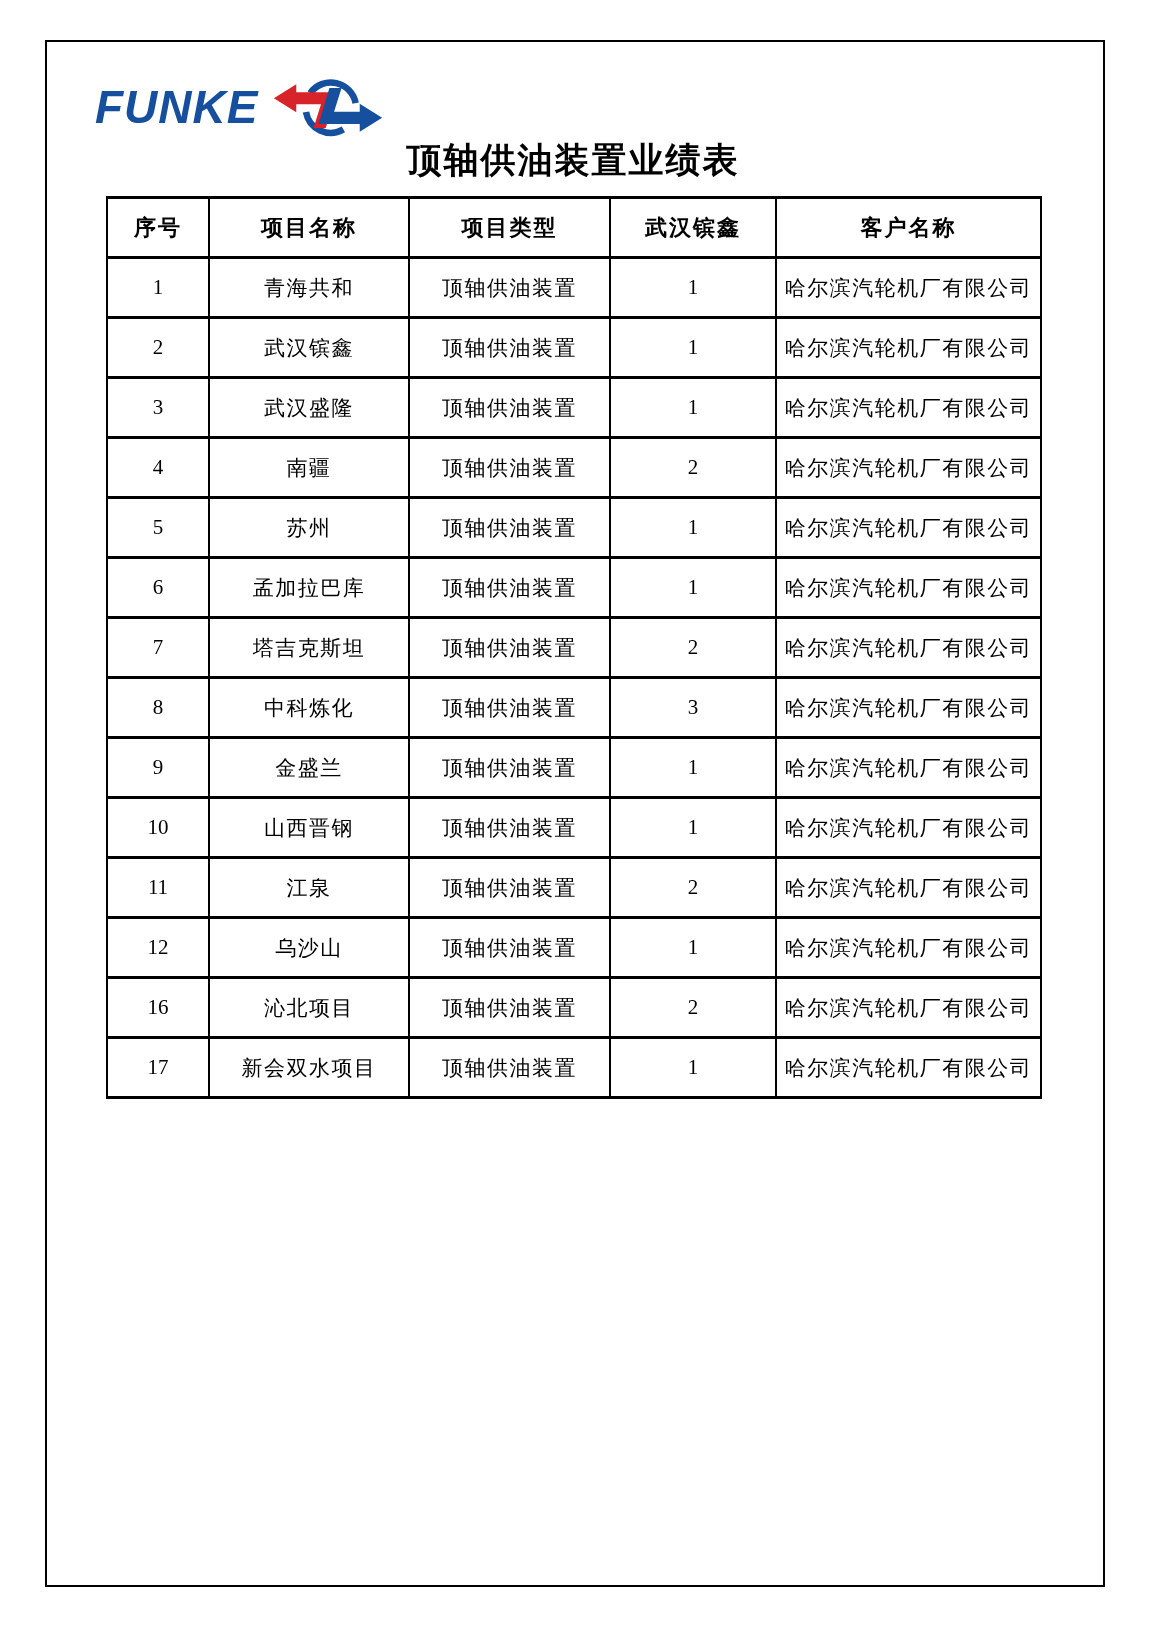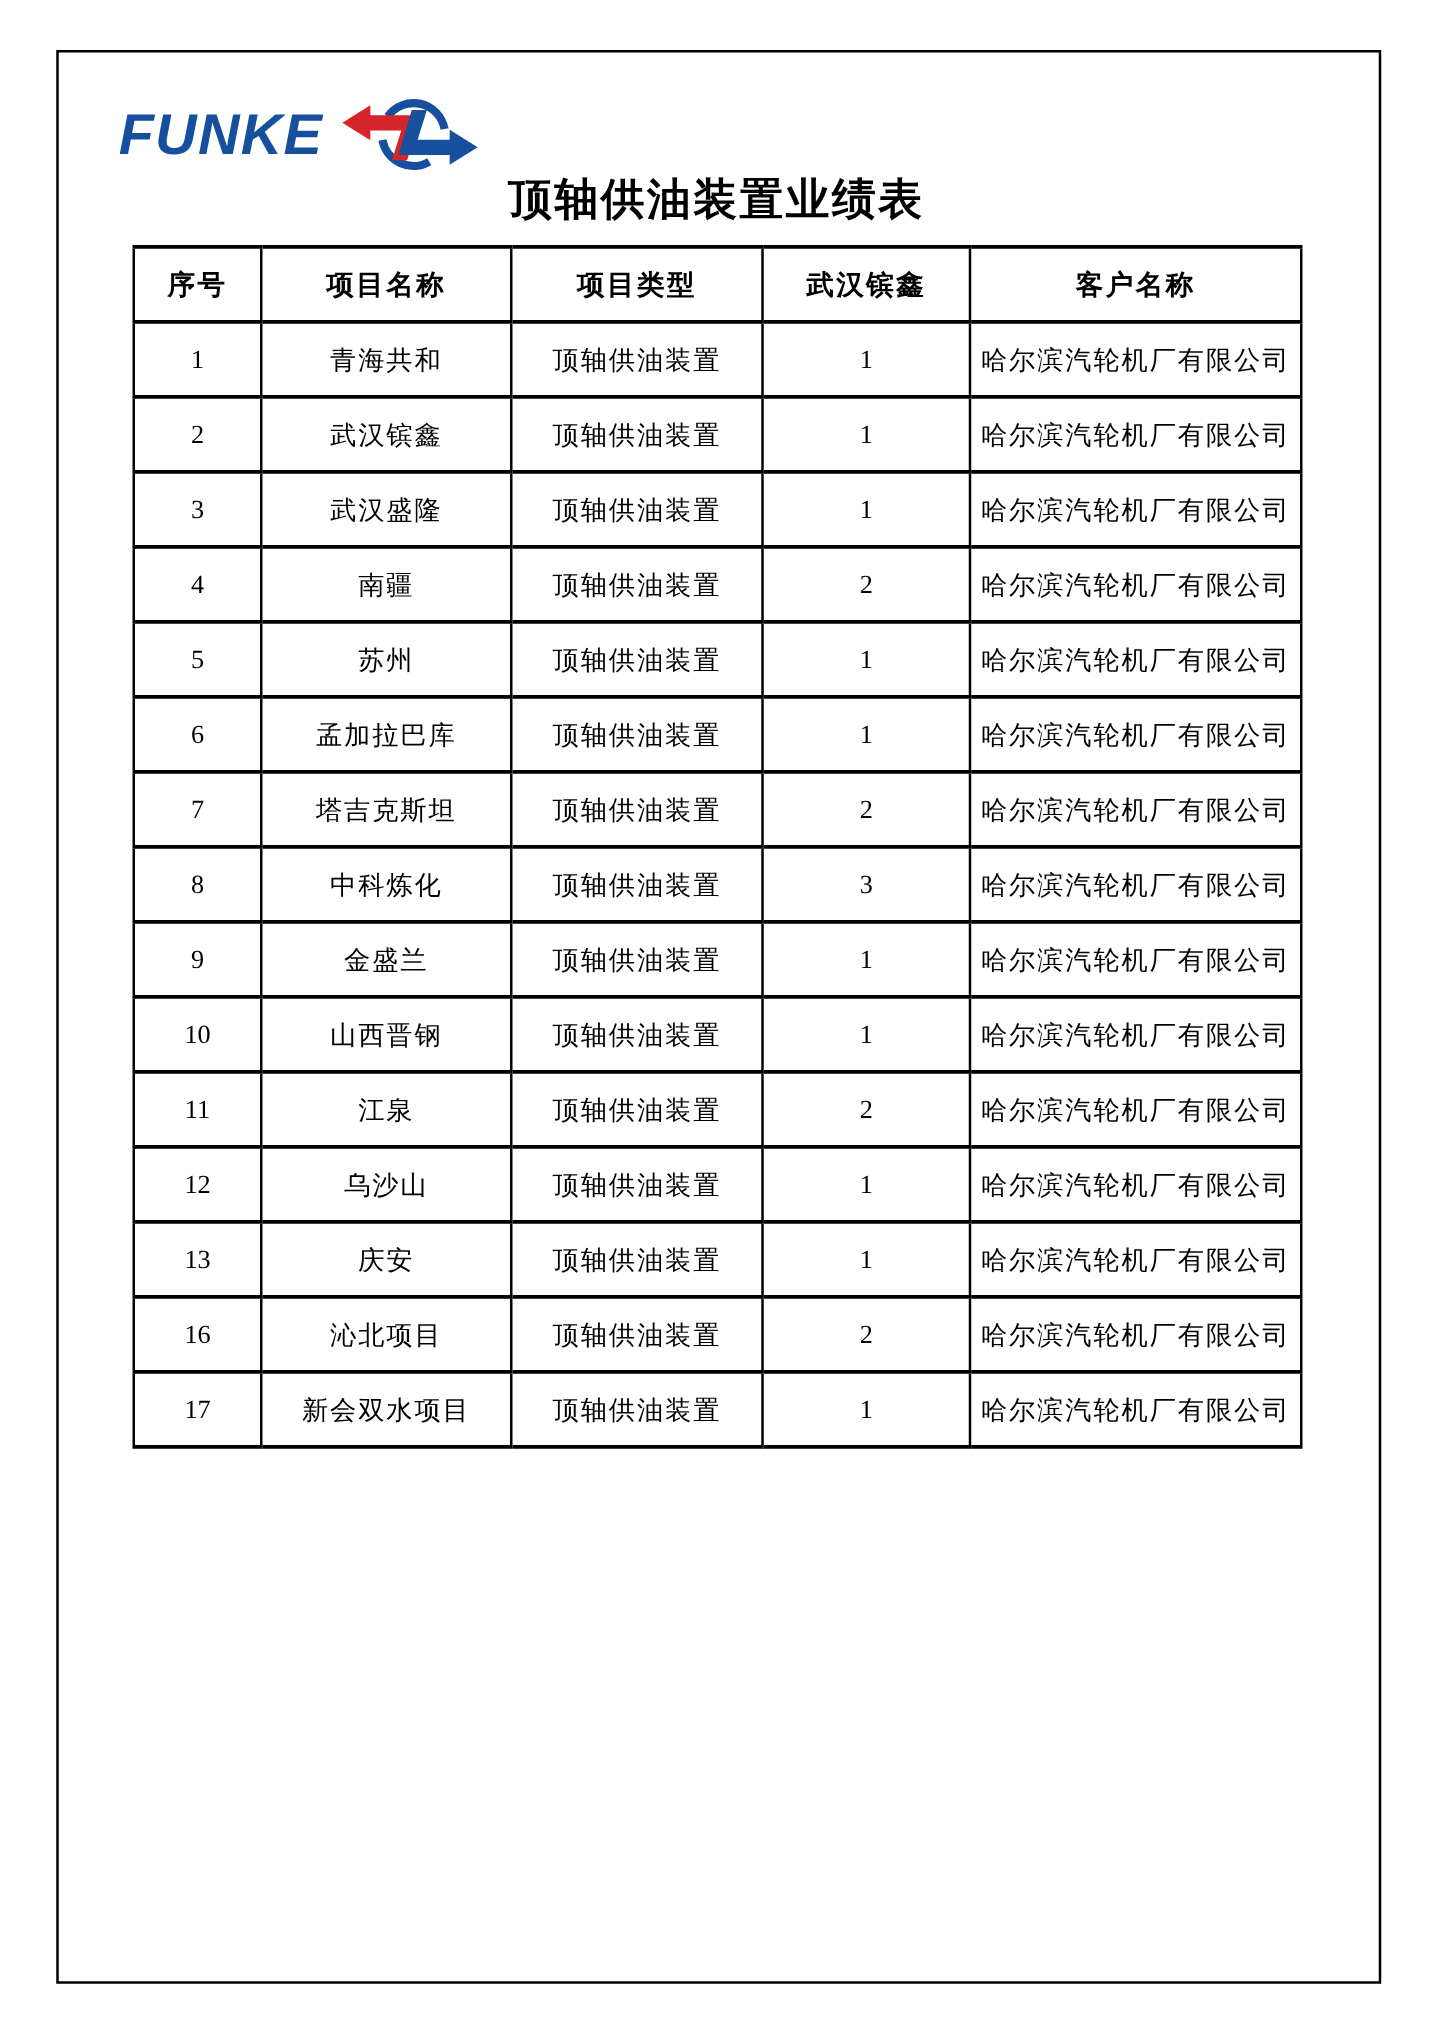--- a/index.html
+++ b/index.html
@@ -214,27 +214,20 @@
         <td>哈尔滨汽轮机厂有限公司</td>
       </tr>
       <tr>
         <td class="num">12</td>
         <td>乌沙山</td>
         <td>顶轴供油装置</td>
         <td class="num">1</td>
         <td>哈尔滨汽轮机厂有限公司</td>
       </tr>
       <tr>
-        <td class="num">13</td>
-        <td>庆安</td>
-        <td>顶轴供油装置</td>
-        <td class="num">1</td>
-        <td>哈尔滨汽轮机厂有限公司</td>
-      </tr>
-      <tr>
         <td class="num">16</td>
         <td>沁北项目</td>
         <td>顶轴供油装置</td>
         <td class="num">2</td>
         <td>哈尔滨汽轮机厂有限公司</td>
       </tr>
       <tr>
         <td class="num">17</td>
         <td>新会双水项目</td>
         <td>顶轴供油装置</td>

